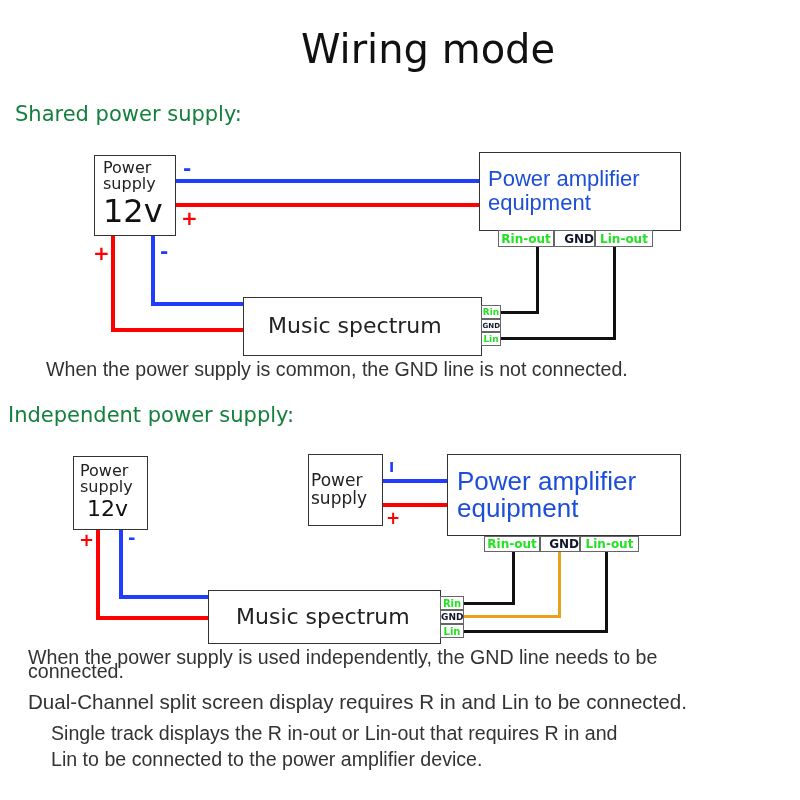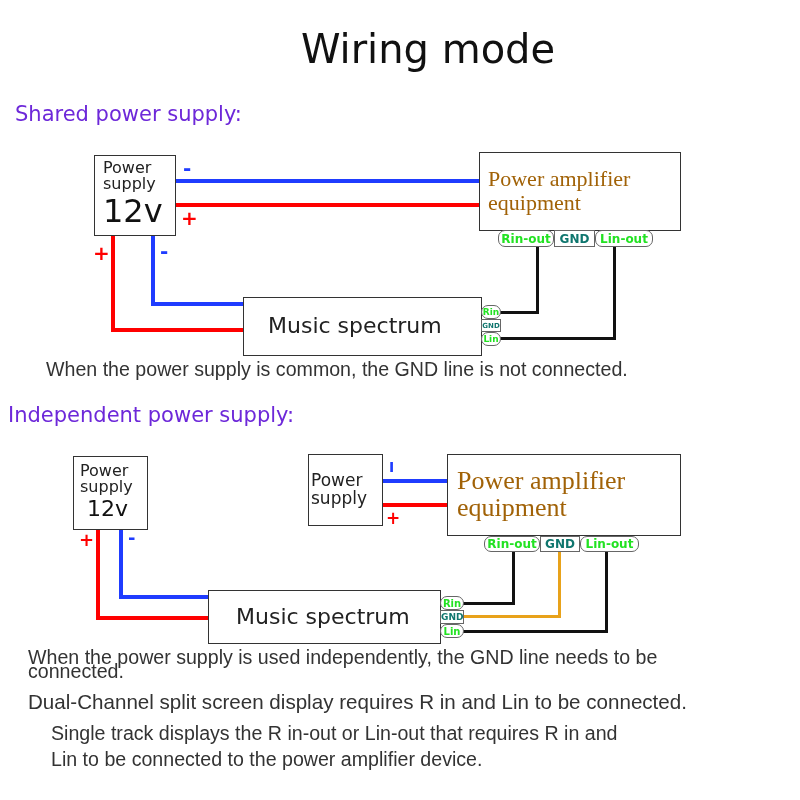--- a/index.html
+++ b/index.html
@@ -1,34 +1,34 @@
 <!DOCTYPE html>
 <html><head>
 <meta charset="utf-8">
 <style>
   html, body { margin:0; padding:0; background:#ffffff; }
   body { width:800px; height:800px; position:relative; overflow:hidden; font-family:"Liberation Sans", sans-serif; color:#222; }
   .abs { position:absolute; }
   .title { left:0; width:800px; top:26px; text-align:center; font-size:40px; color:#111; font-family:"DejaVu Sans", sans-serif;margin-left:28px; }
-  .section { font-size:21px; color:#6d28d9; font-family:"DejaVu Sans", sans-serif; }
+  .section { font-size:21px; color:#15803d; font-family:"DejaVu Sans", sans-serif; }
   .note { font-size:20px; color:#333; font-family:"Liberation Sans", sans-serif; transform:scaleX(0.98); transform-origin:left; }
   .box { position:absolute; border:1.5px solid #333; background:#fff; box-sizing:border-box; }
   .wire { position:absolute; }
   .blue { background:#1f3cff; }
   .red { background:#ff0000; }
   .black { background:#111; }
   .orange { background:#e8a21a; }
   .sign-red { color:#ff0000; font-weight:bold; font-family:"DejaVu Sans", sans-serif; }
   .sign-blue { color:#1f3cff; font-weight:bold; font-family:"DejaVu Sans", sans-serif; }
   .port { position:absolute; border:1px solid #666; background:#fff; box-sizing:border-box; font-weight:bold; font-family:"DejaVu Sans", sans-serif; text-align:center; }
-  .green { color:#22e222;border-radius:7px; }
-  .orangetxt { color:#0f766e; }
+  .green { color:#22e222; }
+  .orangetxt { color:#0f172a;text-align:right; }
   .ps-label { font-family:"DejaVu Sans", sans-serif; color:#222; line-height:1; }
   .ps-volt { font-family:"DejaVu Sans", sans-serif; font-weight:normal; color:#111; }
-  .amp-label { font-family:Liberation Serif, serif; color:#a16207; line-height:1.1; }
+  .amp-label { font-family:Liberation Sans, sans-serif; color:#1d4ed8; line-height:1.1; }
   .ms-label { font-family:"DejaVu Sans", sans-serif; color:#222; }
 </style>
 </head>
 <body>
 
 <div class="abs title">Wiring mode</div>
 
 <div class="abs section" style="left:15px; top:102px;">Shared power supply:</div>
 
 <div>

